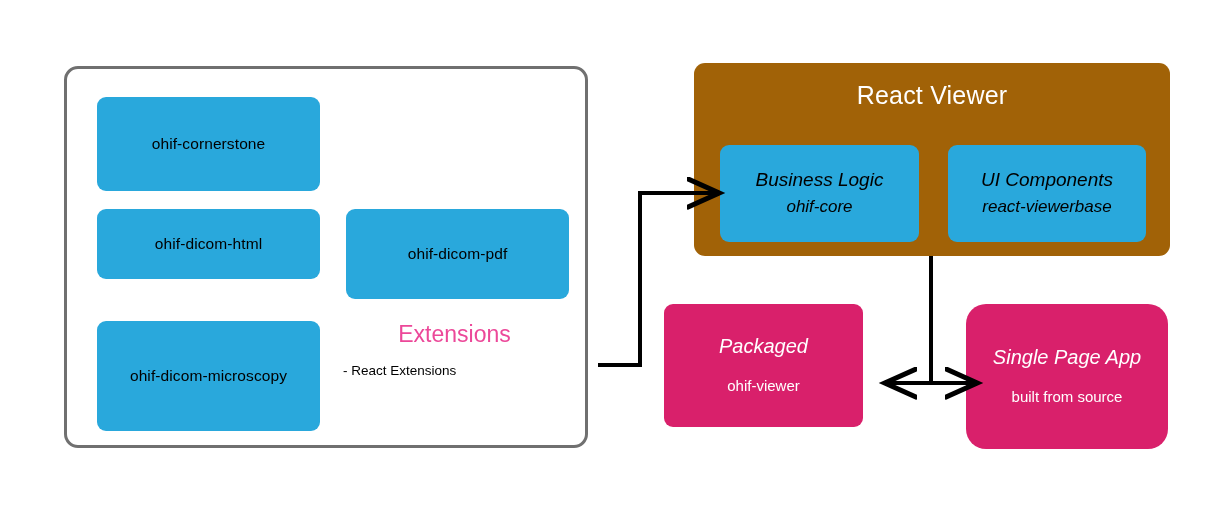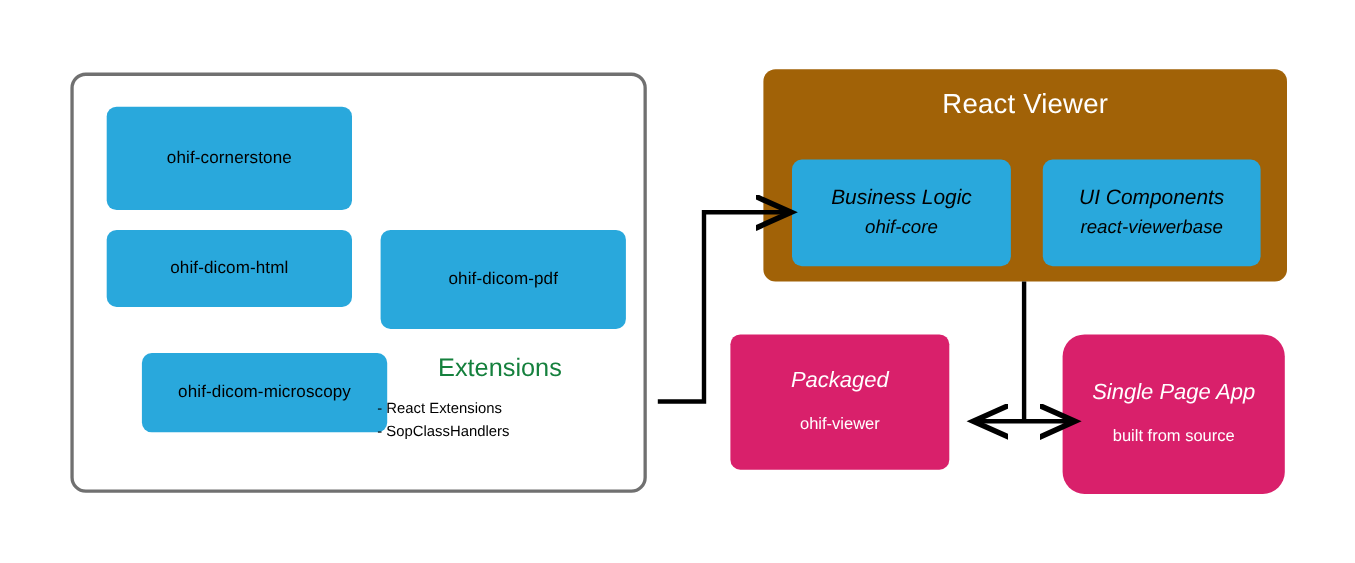--- a/index.html
+++ b/index.html
@@ -47,32 +47,32 @@
     font-size: 15.5px;
     letter-spacing: .1px;
     text-align: center;
   }
 
   
   #box-cornerstone    { left: 97px;  top: 97px;  width: 223px; height: 94px; }
   #box-vtk            { left: 337px; top: 97px;  width: 223px; height: 94px; }
   #box-dicom-html     { left: 97px;  top: 209px; width: 223px; height: 70px; }
   #box-dicom-pdf      { left: 346px; top: 209px; width: 223px; height: 90px; }
-  #box-dicom-micro    { left: 97px;  top: 321px; width: 223px; height: 72px; margin-left: 32px; }
+  #box-dicom-micro    { left: 97px;  top: 321px; width: 223px; height: 110px; }
 
   
   .ext-caption {
     position: absolute;
     left: 337px;
     top: 322px;
     width: 235px;
   }
   .ext-title {
     font-size: 23px;
-    color: #15803d;
+    color: #ec4899;
     text-align: center;
     line-height: 1.1;
     margin-bottom: 14px;
   }
   .ext-list {
     font-size: 13.5px;
     color: #000000;
     line-height: 1.55;
     padding-left: 6px;
   }
@@ -174,21 +174,20 @@
     <span>ohif-dicom-pdf</span>
   </div>
   <div class="blue-box" id="box-dicom-micro">
     <span>ohif-dicom-microscopy</span>
   </div>
 
   <div class="ext-caption">
     <div class="ext-title">Extensions</div>
     <div class="ext-list">
       <div>- React Extensions</div>
-      <div>- SopClassHandlers</div>
     </div>
   </div>
 
   <div class="viewer-panel">
     <div class="viewer-title">React Viewer</div>
   </div>
 
   <div class="inner-blue" id="box-business-logic">
     <span class="primary">Business Logic</span>
     <span class="secondary">ohif-core</span>

